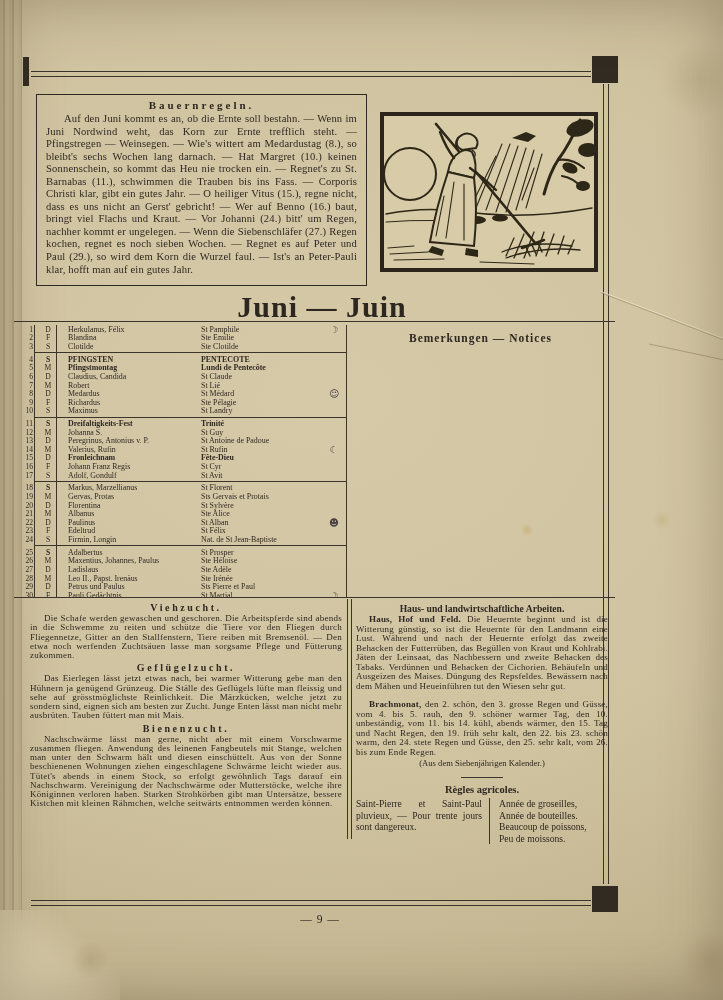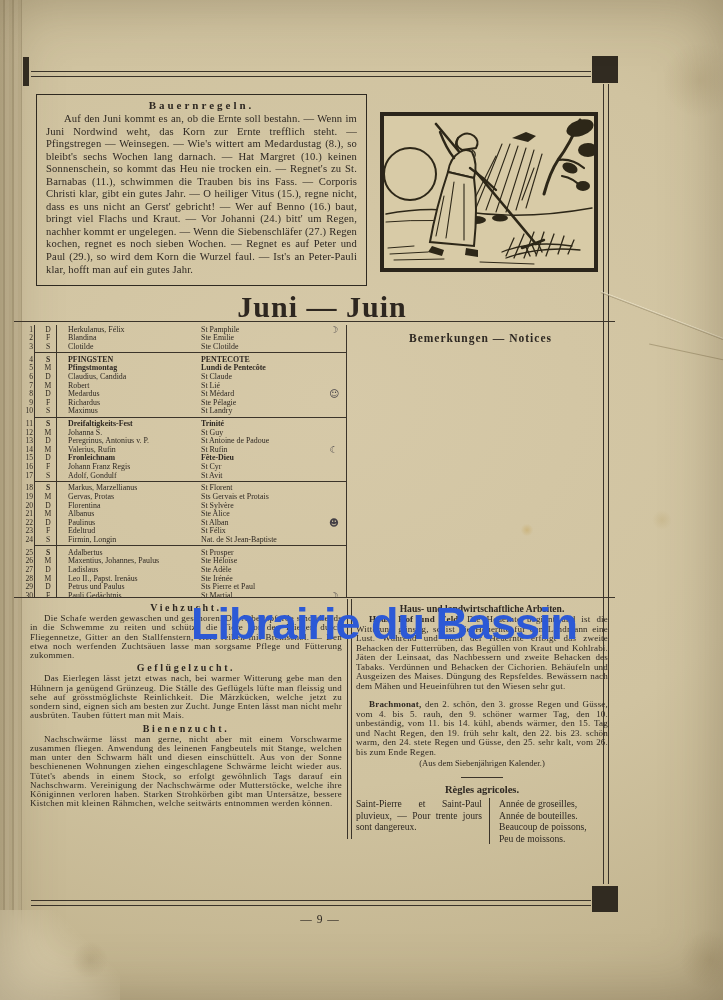--- a/index.html
+++ b/index.html
@@ -448,20 +448,19 @@
           <div>Année de groseilles,</div>
           <div>Année de bouteilles.</div>
           <div>Beaucoup de poissons,</div>
           <div>Peu de moissons.</div>
         </div>
     </div>
   </div>
 
   <div class="pagenum">— 9 —</div>
 
-  <div class="watermark" style="color: rgb(44, 89, 214);">Librairie du Bassin</div>
 
   <div class="corner-curl"></div>
   <div class="crease"></div>
   <div class="crease2"></div>
   <div class="stains"></div>
   <div class="vignette"></div>
 </div>
 
 </body></html>

